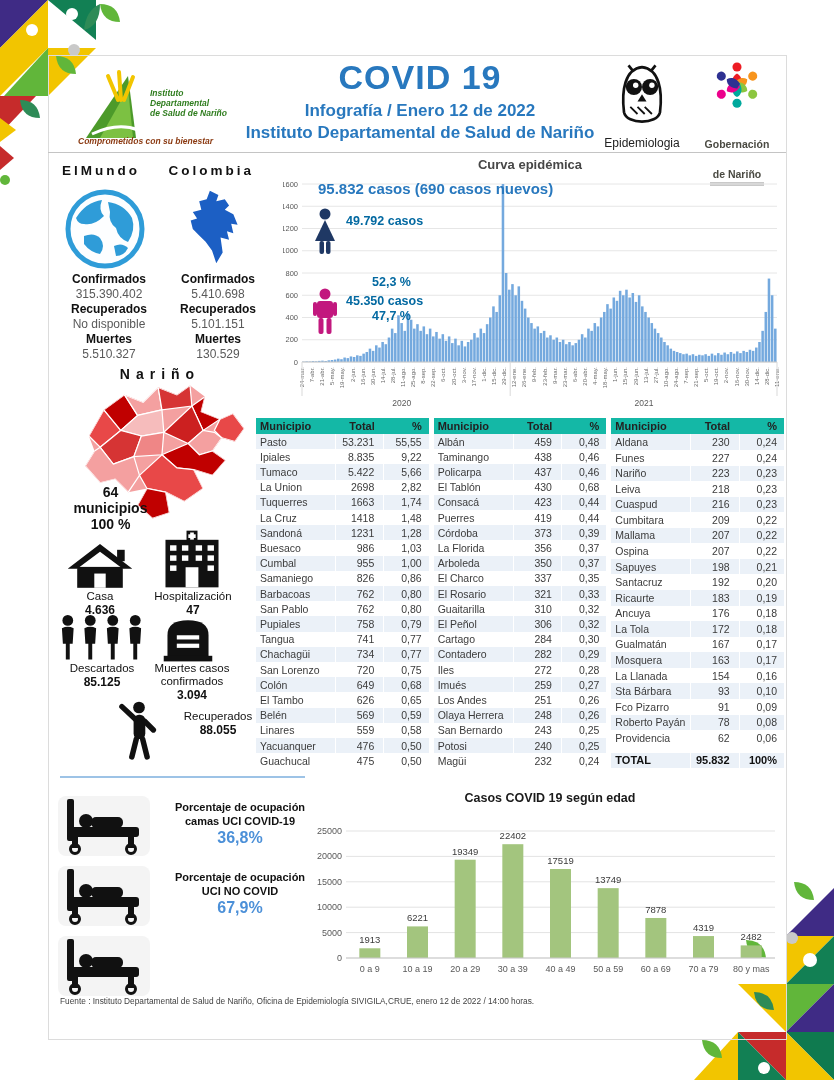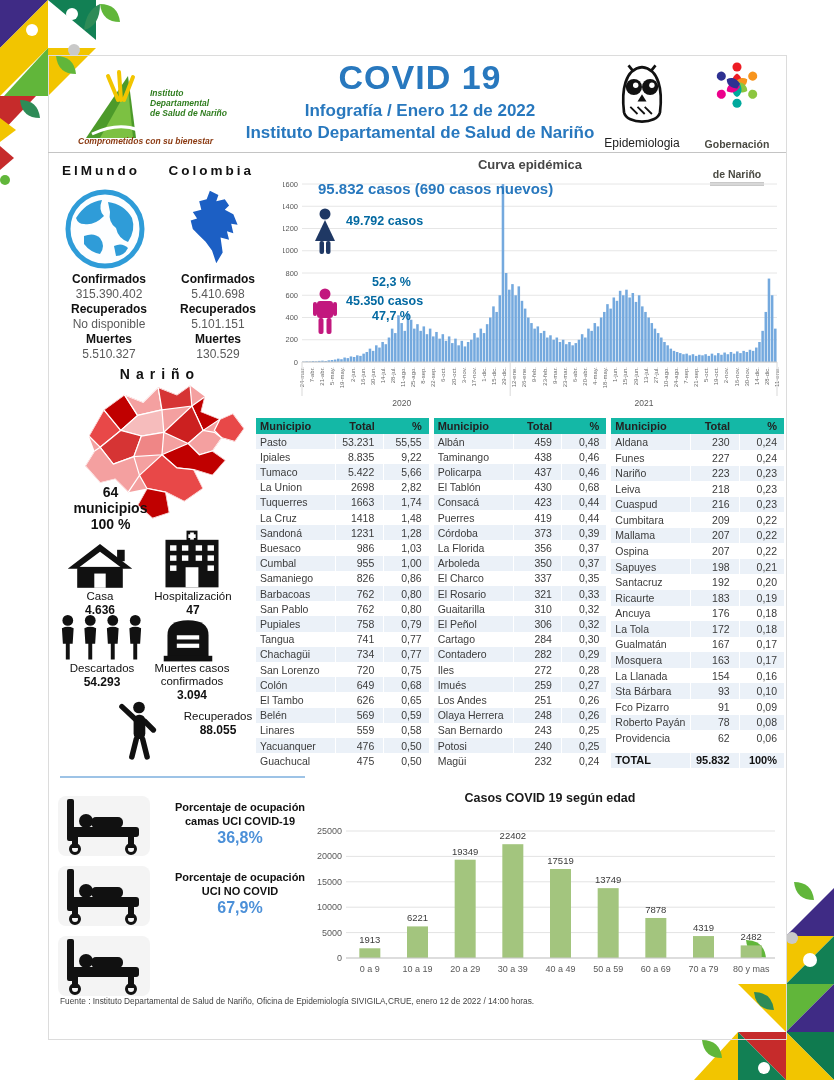--- a/index.html
+++ b/index.html
@@ -283,21 +283,21 @@
           <path d="M4,14 Q10,11 16,14 L15,30 H12 L12,46 H8 L8,30 H5 Z"></path>
         </g>
       <g transform="translate(69,0)">
           <circle cx="10" cy="6" r="5.5"></circle>
           <path d="M4,14 Q10,11 16,14 L15,30 H12 L12,46 H8 L8,30 H5 Z"></path>
         </g>
     </g>
   </svg>
   <div class="abs center" style="left:46px;top:662px;width:112px;">
     <div class="mini-label">Descartados</div>
-    <div class="mini-value">54.293</div>
+    <div class="mini-value">85.125</div>
   </div>
   <svg class="abs" style="left:160px;top:616px;" width="56" height="46" viewBox="0 0 60 48">
     <path d="M8,44 V20 Q8,4 30,4 Q52,4 52,20 V44 Z" fill="#111"></path>
     <rect x="18" y="20" width="24" height="4.5" fill="#fff"></rect>
     <rect x="18" y="29" width="24" height="4.5" fill="#fff"></rect>
     <rect x="4" y="42" width="52" height="6" fill="#111"></rect>
   </svg>
   <div class="abs center" style="left:140px;top:662px;width:104px;">
     <div class="mini-label">Muertes casos</div>
     <div class="mini-label">confirmados</div>

